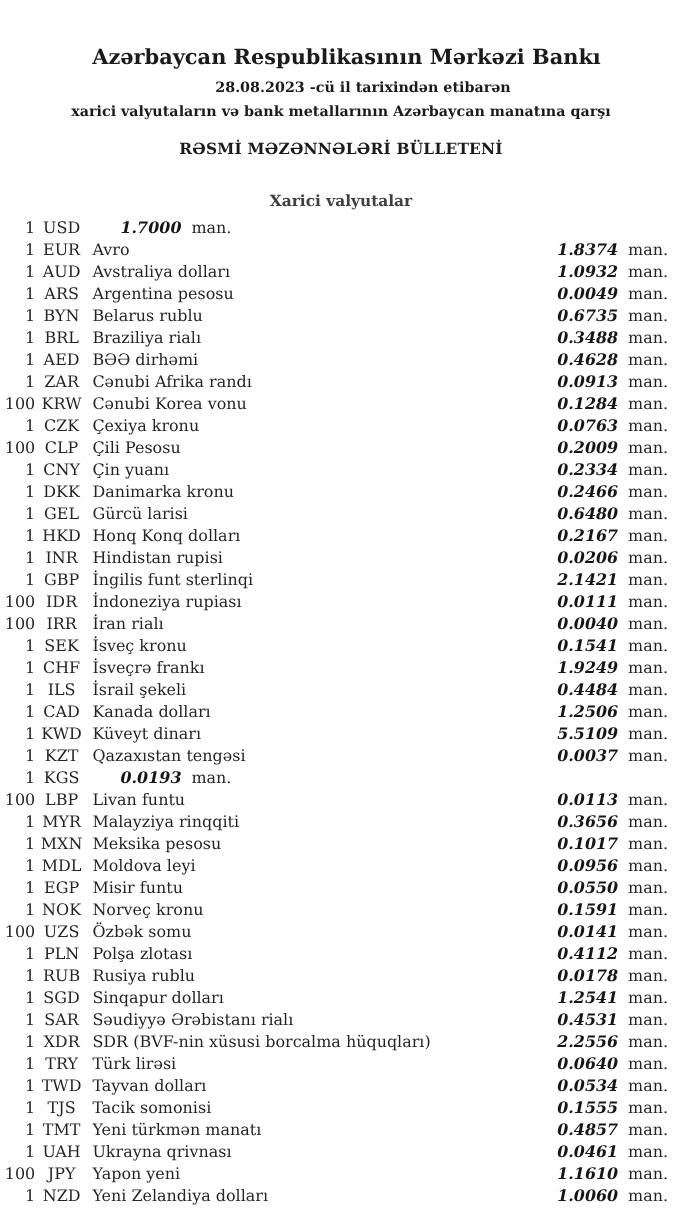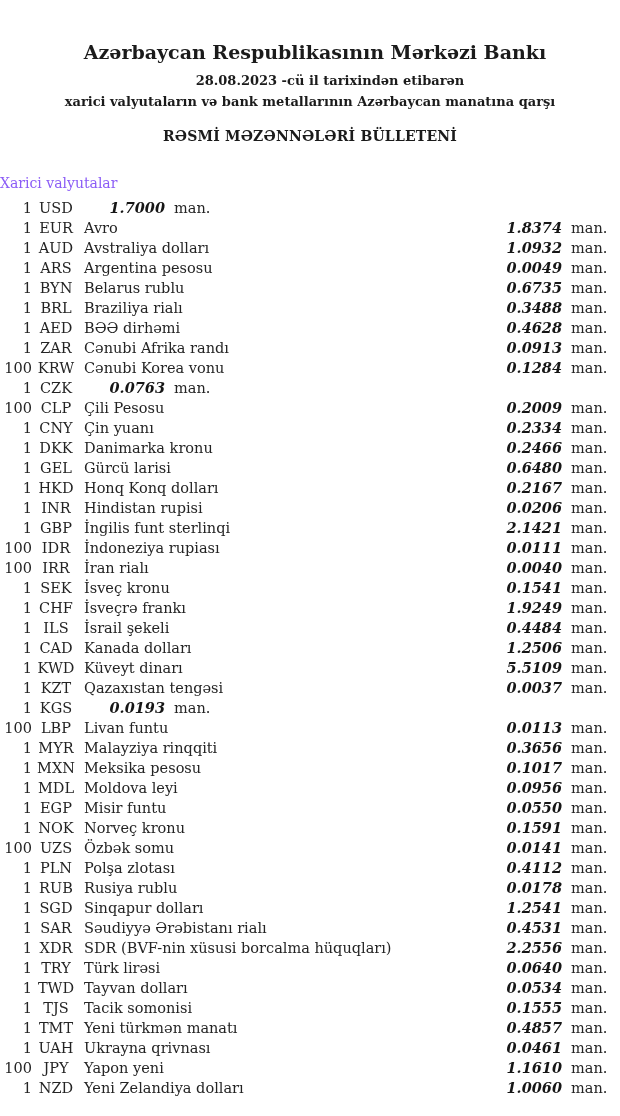--- a/index.html
+++ b/index.html
@@ -46,24 +46,25 @@
   .hdr-bulletin {
     text-align: center;
     font-size: 14px;
     line-height: 17px;
     font-weight: bold;
     color: #1b1b1b;
     margin-top: 19px;
     letter-spacing: 0.2px;
   }
   .section-title {
+    text-align: center;
     font-size: 14px;
     line-height: 16px;
-    font-weight: normal;
-    color: #8b5cf6;
+    font-weight: bold;
+    color: #404040;
     margin-top: 30px;
   }
   .rates-table {
     margin-top: 7px;
     width: 620px;
   }
   .row {
     display: flex;
     height: 20px;
     line-height: 20px;
@@ -171,20 +172,21 @@
       <div class="row">
     <span class="qty">100</span>
     <span class="code">KRW</span>
     <span class="name">Cənubi Korea vonu</span>
     <span class="rate">0.1284</span>
     <span class="unit">man.</span>
   </div>
       <div class="row">
     <span class="qty">1</span>
     <span class="code">CZK</span>
+    <span class="name">Çexiya kronu</span>
     <span class="rate">0.0763</span>
     <span class="unit">man.</span>
   </div>
       <div class="row">
     <span class="qty">100</span>
     <span class="code">CLP</span>
     <span class="name">Çili Pesosu</span>
     <span class="rate">0.2009</span>
     <span class="unit">man.</span>
   </div>

